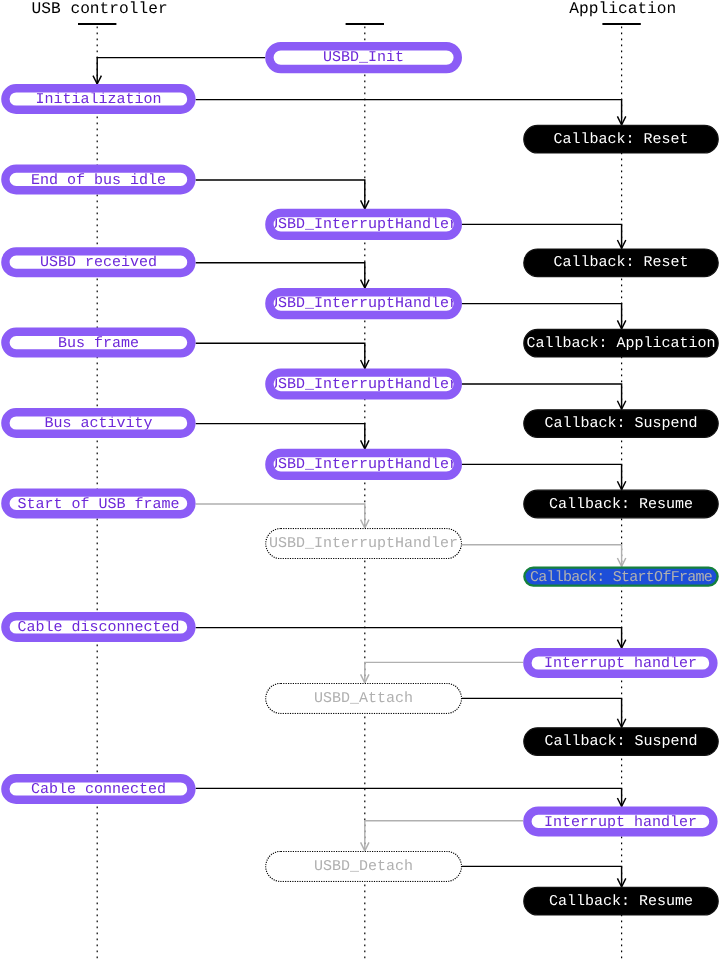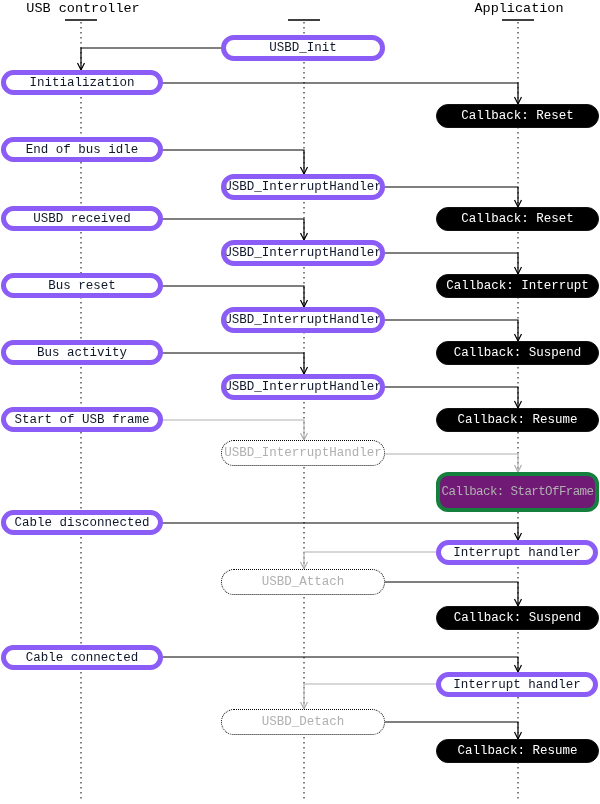--- a/index.html
+++ b/index.html
@@ -11,35 +11,35 @@
     overflow:hidden;
   }
   .stage svg{position:absolute;left:0;top:0;}
   .col-header{
     position:absolute;top:1px;width:200px;height:16px;
     text-align:center;font-size:13.5px;color:#000;white-space:nowrap;
   }
   .node{
     position:absolute;box-sizing:border-box;
     display:flex;align-items:center;justify-content:center;
-    font-size:12.5px;color:#0f172a;background:#fff;
-    border:5px solid #8b5cf6;border-radius:14px;
+    font-size:12.5px;color:#6d28d9;background:#fff;
+    border:7px solid #8b5cf6;border-radius:14px;
     white-space:nowrap;overflow:hidden;
   }
   .event{left:1px;width:162px;height:25px;}
   .api{left:221px;width:164px;height:26px;}
   .handler{left:436px;width:162px;height:25px;}
   .callback{
     left:436px;width:163px;height:24px;
     background:#000;color:#fff;border:1px solid #111;border-radius:12px;
   }
   .api.inactive{border:1px dotted #000;color:#b0b0b0;}
   .callback.inactive{
-    background:#701a75;color:#b0b0b0;border:4px solid #15803d;
-    height:40px;letter-spacing:-0.6px;
+    background:#1d4ed8;color:#b0b0b0;border:2px solid #15803d;
+    height:17px;letter-spacing:-0.6px;
   }
 </style>
 </head>
 <body>
 
 <div class="stage">
 
   <svg width="600" height="804" viewBox="0 0 600 804">
 
     <g fill="none" stroke-width="1" stroke-dasharray="1.5,3.5" stroke="#000000">
@@ -101,22 +101,22 @@
   <div class="col-header" style="left:419px">Application</div>
 
   <div class="node api" style="top:35px">USBD_Init</div>
   <div class="node event" style="top:70px">Initialization</div>
   <div class="node callback" style="top:104px">Callback: Reset</div>
   <div class="node event" style="top:137px">End of bus idle</div>
   <div class="node api" style="top:174px">USBD_InterruptHandler</div>
   <div class="node event" style="top:206px">USBD received</div>
   <div class="node callback" style="top:207px">Callback: Reset</div>
   <div class="node api" style="top:240px">USBD_InterruptHandler</div>
-  <div class="node event" style="top:273px">Bus reset</div>
-  <div class="node callback" style="top:274px">Callback: Interrupt</div>
+  <div class="node event" style="top:273px">Bus frame</div>
+  <div class="node callback" style="top:274px">Callback: Application</div>
   <div class="node api" style="top:307px">USBD_InterruptHandler</div>
   <div class="node event" style="top:340px">Bus activity</div>
   <div class="node callback" style="top:341px">Callback: Suspend</div>
   <div class="node api" style="top:374px">USBD_InterruptHandler</div>
   <div class="node event" style="top:407px">Start of USB frame</div>
   <div class="node callback" style="top:408px">Callback: Resume</div>
   <div class="node api inactive" style="top:440px">USBD_InterruptHandler</div>
   <div class="node callback inactive" style="top:472px">Callback: StartOfFrame</div>
   <div class="node event" style="top:510px">Cable disconnected</div>
   <div class="node handler" style="top:540px">Interrupt handler</div>

